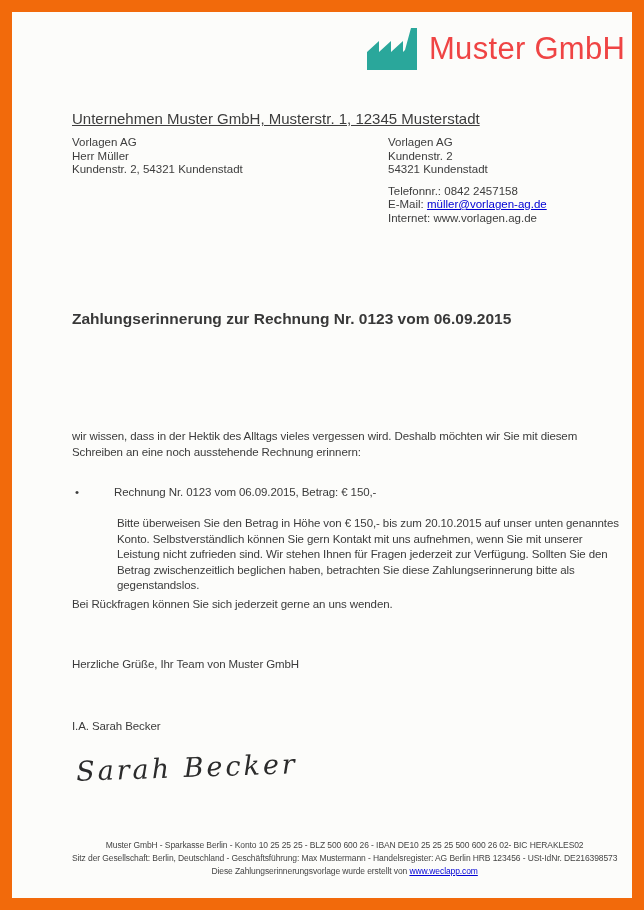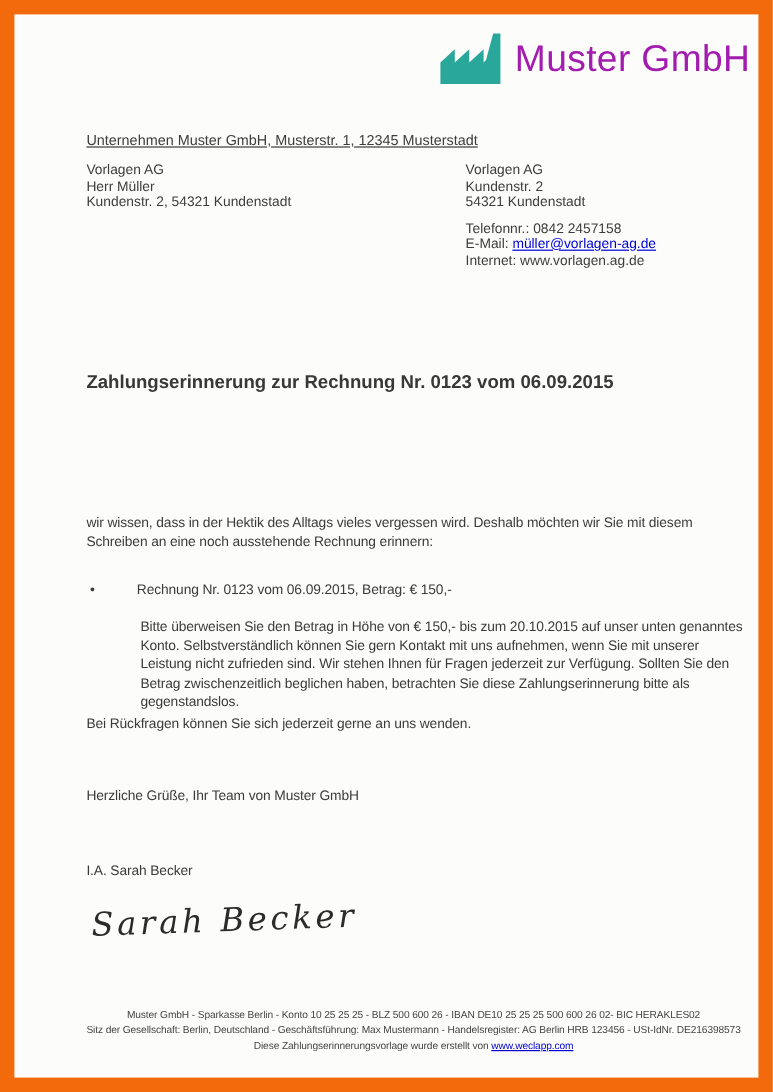--- a/index.html
+++ b/index.html
@@ -19,30 +19,30 @@
     position: absolute;
     top: 14px;
     left: 354px;
     display: flex;
     align-items: center;
     gap: 11px;
   }
   .logo svg { display: block; }
   .logo-text {
     font-size: 31px;
-    color: #a21caf;
+    color: #ef4444;
     letter-spacing: 0.3px;
     white-space: nowrap;
   }
   
   .sender-line {
     position: absolute;
     top: 98px;
     left: 60px;
-    font-size: 12px;
+    font-size: 15px;
     color: #3d3d3d;
     text-decoration: underline;
     white-space: nowrap;
   }
   
   .recipient {
     position: absolute;
     top: 124px;
     left: 60px;
     font-size: 11.5px;

